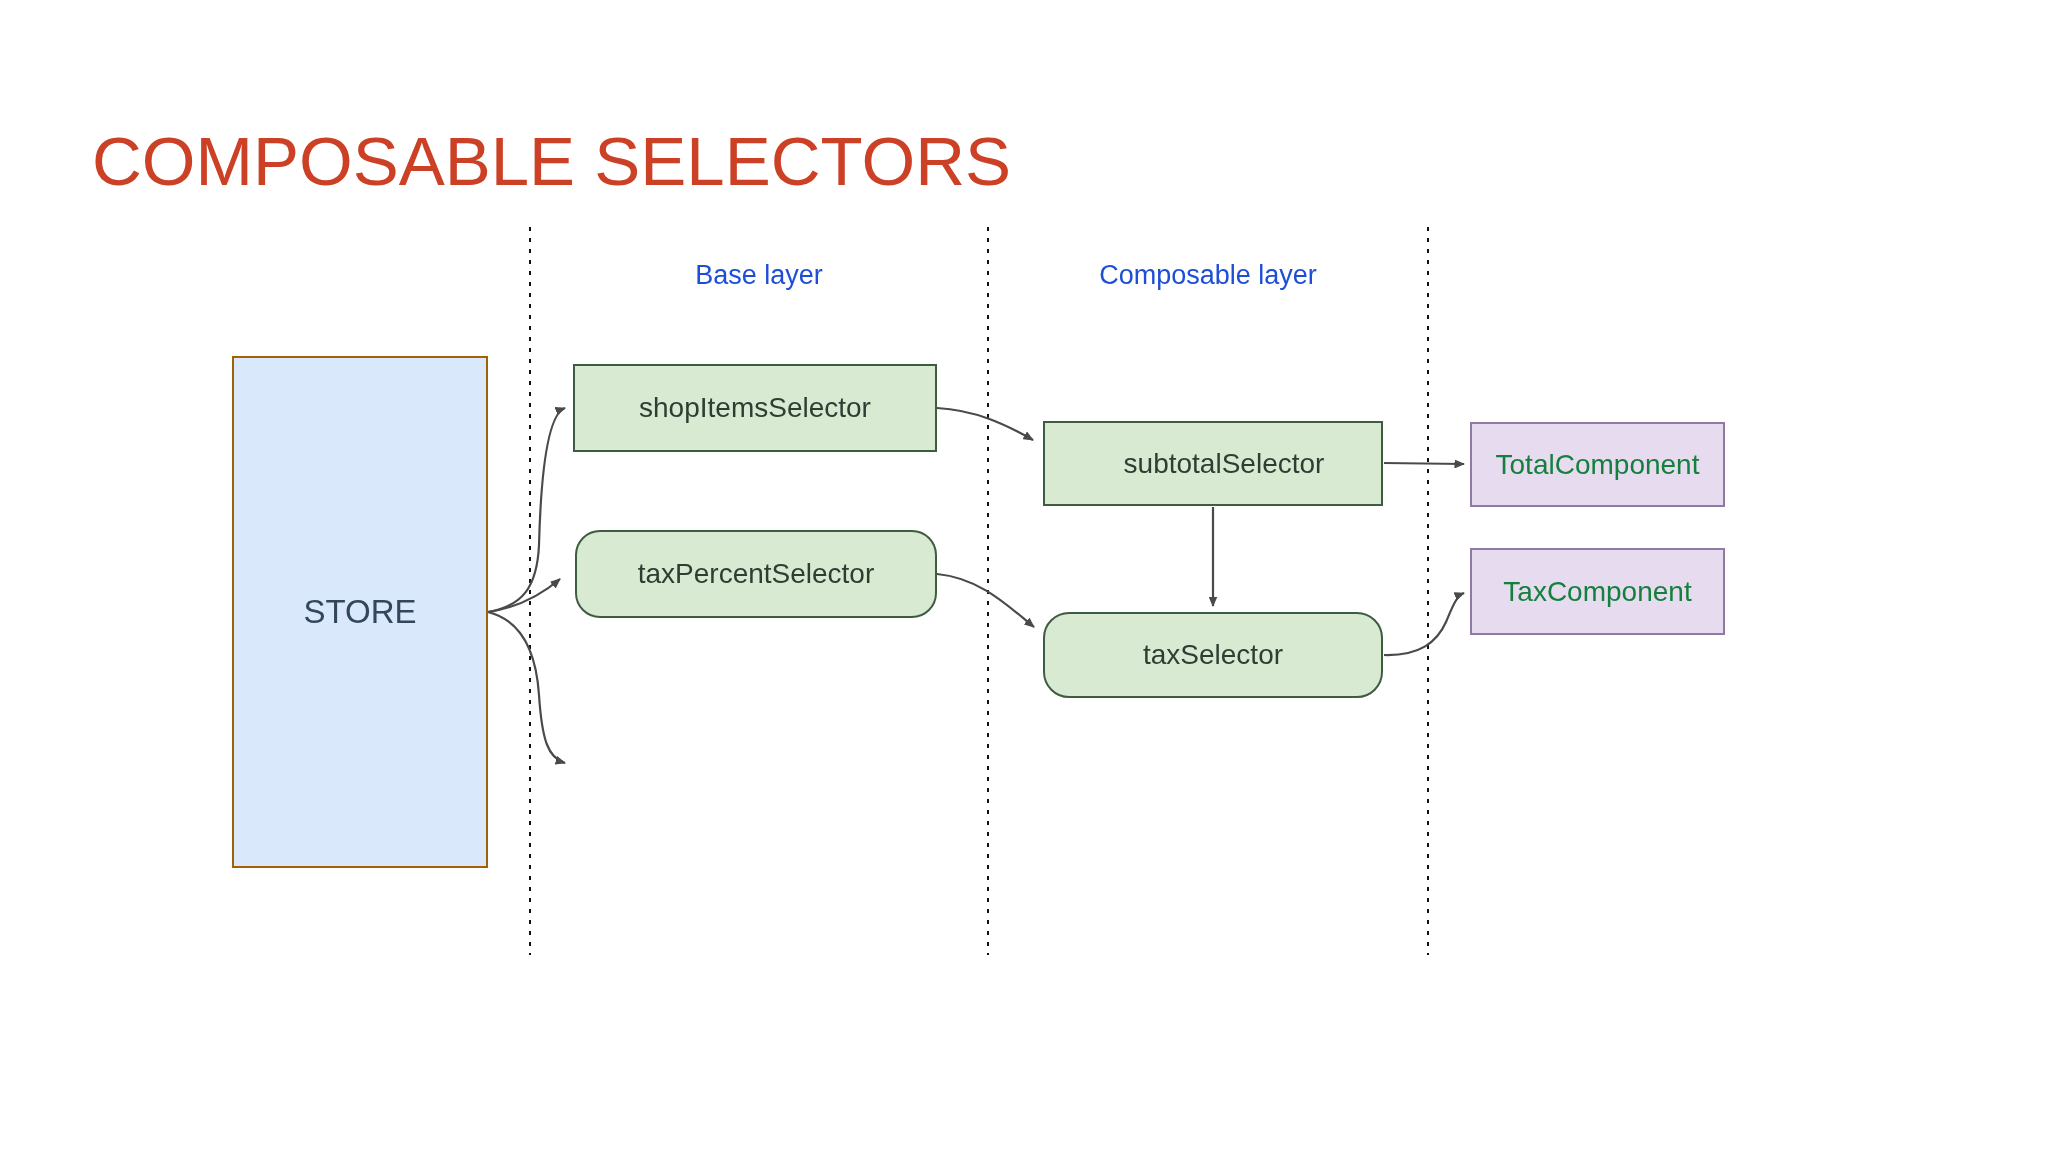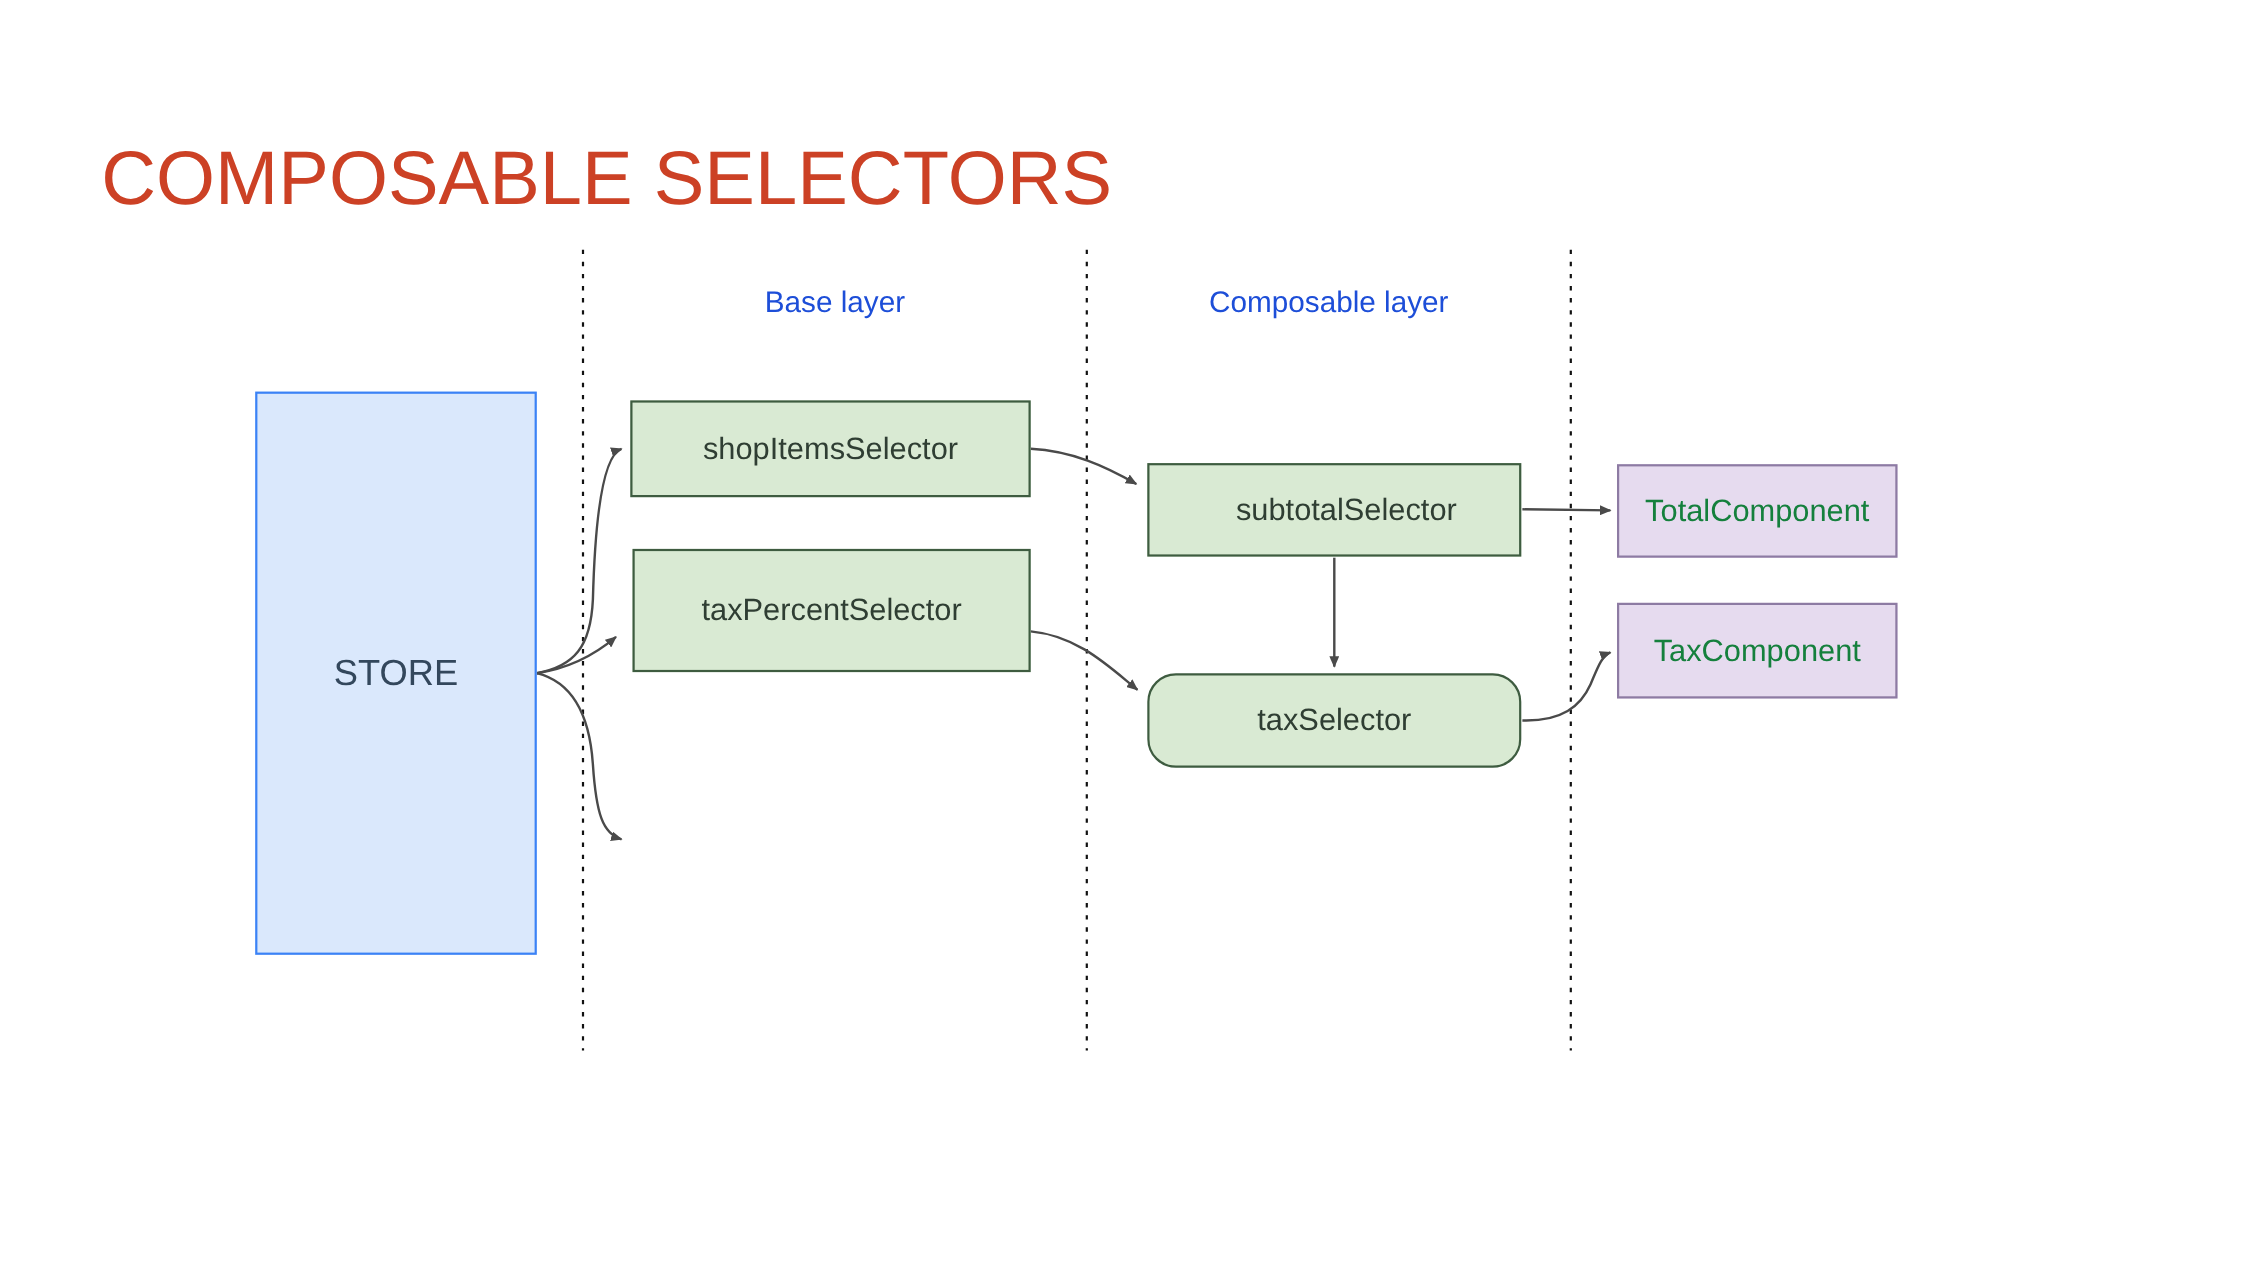--- a/index.html
+++ b/index.html
@@ -46,36 +46,36 @@
     display: flex;
     align-items: center;
     justify-content: center;
     font-size: 28px;
     color: #333333;
     white-space: nowrap;
   }
   .node-store {
     left: 232px; top: 356px; width: 256px; height: 512px;
     background: #dae8fc;
-    border: 2px solid #3b82f6;
+    border: 2px solid #a16207;
     font-size: 33px;
     color: #33475c;
   }
   .node-selector {
     background: #d9ead3;
     border: 2px solid #3e5c40;
     color: #2f3e33;
   }
   .node-component {
     background: #e6dbef;
     border: 2px solid #8d7ba3;
     color: #15803d;
   }
   .node-shop-items        { left: 573px;  top: 364px; width: 364px; height: 88px; }
-  .node-tax-percent       { left: 575px;  top: 499px; width: 362px; height: 112px; }
+  .node-tax-percent       { left: 575px;  top: 530px; width: 362px; height: 88px; border-radius: 25px; }
   .node-discount-percent  { left: 575px;  top: 722px; width: 362px; height: 86px; }
   .node-subtotal          { left: 1043px; top: 421px; width: 340px; height: 85px; padding-left: 22px; }
   .node-tax               { left: 1043px; top: 612px; width: 340px; height: 86px; border-radius: 26px; }
   .node-total-component   { left: 1470px; top: 422px; width: 255px; height: 85px; }
   .node-tax-component     { left: 1470px; top: 548px; width: 255px; height: 87px; }
 
   svg.connector-layer {
     position: absolute;
     left: 0; top: 0;
     width: 2048px;

